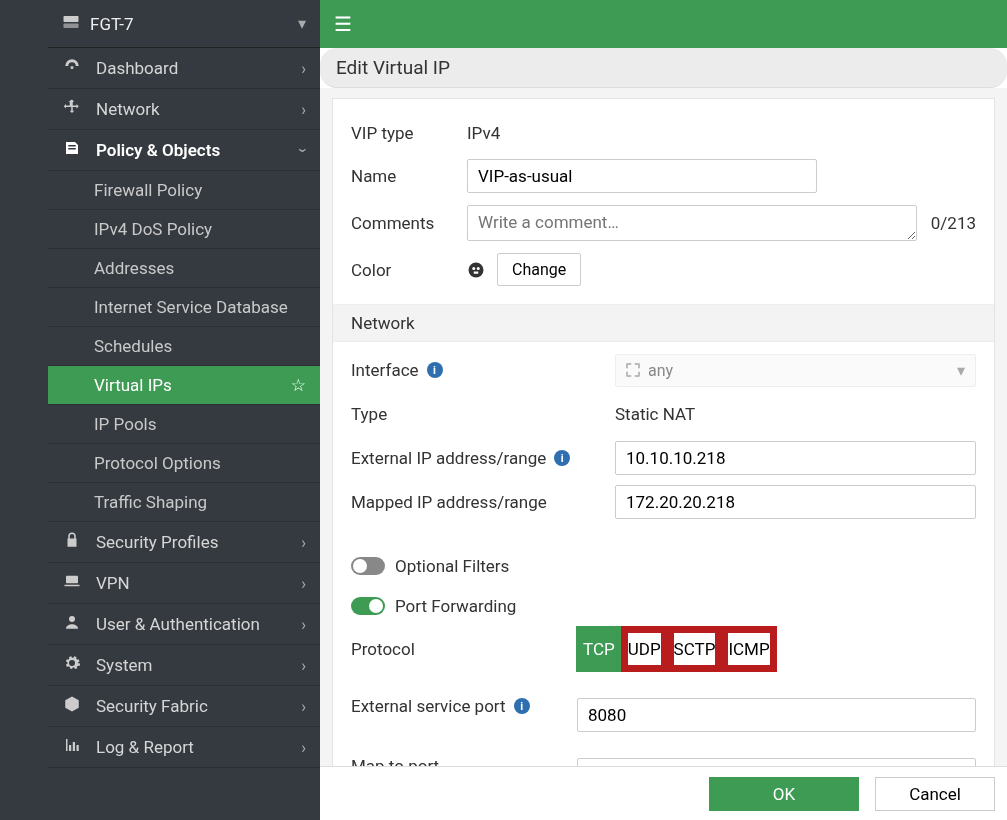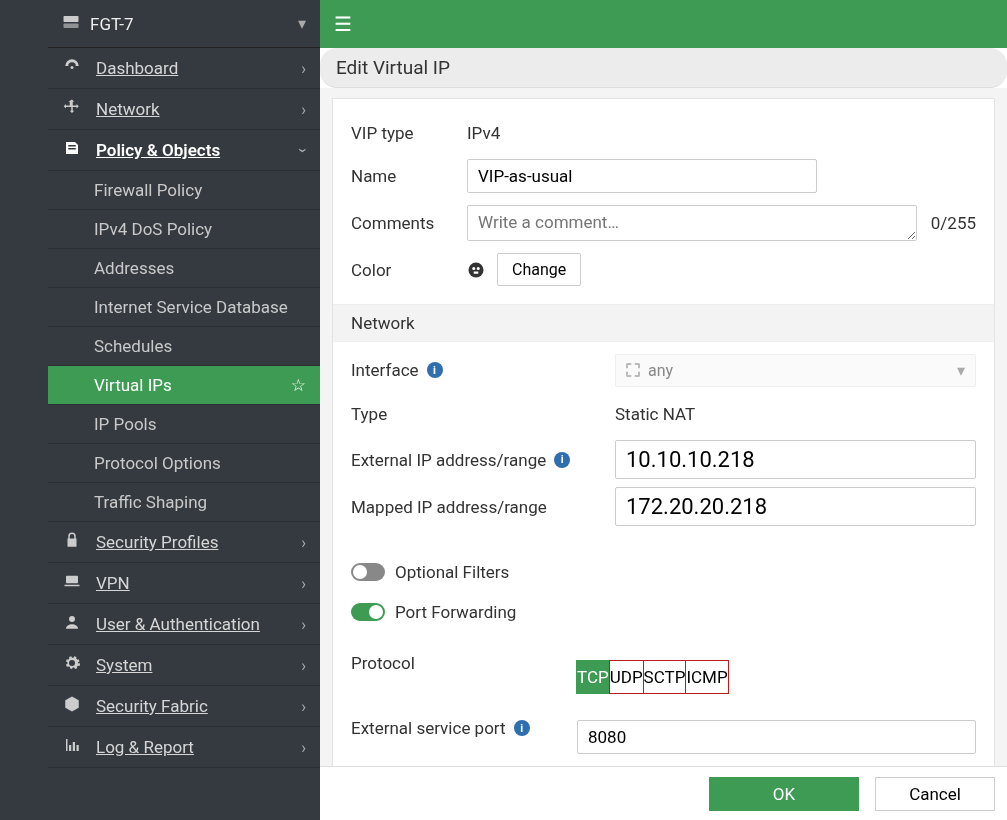--- a/index.html
+++ b/index.html
@@ -2,21 +2,21 @@
 <html><head>
 <meta charset="utf-8">
 <style>
 * { box-sizing: border-box; margin: 0; padding: 0; font-family: -apple-system, BlinkMacSystemFont, "Segoe UI", Roboto, "Helvetica Neue", Arial, sans-serif; }
 body { width: 1007px; height: 820px; overflow: hidden; display: flex; }
 .sidebar { width: 320px; background: #353a40; color: #ccc; display: flex; flex-direction: column; padding-left: 48px; }
 .sidebar-header { height: 48px; display: flex; align-items: center; padding: 0 14px; border-bottom: 1px solid #222; justify-content: space-between; }
 .sidebar-header .logo { display: flex; align-items: center; gap: 10px; font-size: 17px; color: #eee;}
 .sidebar-header .caret { color: #aaa; }
 .nav-item { display: flex; align-items: center; gap: 14px; padding: 9px 14px; cursor: pointer; font-size: 17px; color: #d6d6d6; border-bottom: 1px solid #2b2f33; justify-content: space-between; }
-.nav-item .left { display: flex; align-items: center; gap: 14px; text-decoration: underline; }
+.nav-item .left { display: flex; align-items: center; gap: 14px; }
 .nav-item .icon-slot { width: 20px; text-align: center; }
 .nav-item.expanded { color: #fff; font-weight: 600; }
 .nav-sub { display: flex; align-items: center; justify-content: space-between; padding: 9px 14px 9px 46px; font-size: 17px; color: #c9c9c9; cursor: pointer; border-bottom: 1px solid #2b2f33; }
 .nav-sub.active { background: #3d9b54; color: #fff; }
 .main { flex: 1; display: flex; flex-direction: column; background: #fff; }
 .topbar { height: 48px; background: #3d9b54; display: flex; align-items: center; padding: 0 14px; }
 .topbar .burger { color: #fff; font-size: 20px; cursor: pointer;}
 .page-title { background: #ececec; border-bottom: 1px solid #ddd; padding: 8px 16px; font-size: 19px; color: #333; border-radius: 17px; }
 .content { flex: 1; background: #f4f4f4; padding: 10px 0 0 0; overflow: auto; }
 .panel { background: #fff; margin: 0 12px 16px 12px; border: 1px solid #e3e3e3; }
@@ -29,30 +29,30 @@
 textarea.text { flex: 1; height: 36px; resize: both; min-height: 36px;}
 .counter { font-size: 17px; color: #333; margin-left: 6px; }
 .btn { border: 1px solid #ccc; background: #fff; padding: 6px 14px; font-size: 16px; cursor: pointer; border-radius: 2px;}
 .section-title { background: #f3f3f3; padding: 8px 18px; font-size: 17px; color: #333; border-top: 1px solid #eee; border-bottom: 1px solid #eee; }
 .section-title.with-toggle { display: flex; align-items: center; gap: 10px; background: #fff; border: none; padding: 10px 18px;}
 .info-icon { display: inline-flex; width: 16px; height: 16px; background: #2f6fb0; color: #fff; border-radius: 50%; font-size: 11px; font-weight: bold; align-items: center; justify-content: center; margin-left: 4px;}
 .net-grid { padding: 10px 18px 18px 18px; }
 .net-row { display: flex; align-items: center; margin-bottom: 8px; min-height: 36px; }
 .net-label { width: 264px; font-size: 17px; color: #333; display: flex; align-items: center; gap: 4px;}
 .net-input { flex: 1; }
-.net-input input { width: 100%; font-size: 22px; padding: 6px 10px; border: 1px solid #ccc; border-radius: 2px;}
+.net-input input { width: 100%; font-size: 17px; padding: 6px 10px; border: 1px solid #ccc; border-radius: 2px;}
 .select-any { flex: 1; border: 1px solid #eee; border-radius: 2px; background: #fafafa; padding: 6px 10px; display: flex; align-items: center; gap: 8px; color: #888;}
 .select-any .sq { width: 14px; height: 14px; border: 2px dashed #bbb; border-radius: 2px;}
 .select-any .caret-d { margin-left: auto; color: #aaa;}
 .toggle { width: 34px; height: 18px; border-radius: 10px; position: relative; cursor: pointer;}
 .toggle .knob { width: 14px; height: 14px; background: #fff; border-radius: 50%; position: absolute; top: 2px; }
 .toggle.off { background: #888;} .toggle.off .knob { left: 2px; }
 .toggle.on { background: #3d9b54;} .toggle.on .knob { right: 2px; }
 .proto-group { display: flex; }
-.proto-btn { border: 1px solid #b91c1c; padding: 6px 0; font-size: 17px; background: #fff; cursor: pointer; margin-left: -1px; margin-top: 28px;}
+.proto-btn { border: 7px solid #b91c1c; padding: 6px 0; font-size: 17px; background: #fff; cursor: pointer; margin-left: -1px;}
 .proto-btn.active { background: #3d9b54; color: #fff; border-color: #3d9b54;}
 .pf-grid { padding: 0 18px 20px 18px; }
 .pf-row { display: flex; align-items: center; margin-bottom: 8px; }
 .pf-label { width: 226px; font-size: 17px; color: #333; display: flex; align-items: center; gap: 4px;}
 .pf-input { flex: 1; margin-top: 18px; }
 .pf-input input { width: 100%; font-size: 17px; padding: 6px 10px; border: 1px solid #ccc; border-radius: 2px;}
 .footer { height: 54px; background: #fff; border-top: 1px solid #ddd; display: flex; align-items: center; justify-content: flex-end; gap: 16px; padding: 0 12px;}
 .footer .ok { width: 150px; height: 34px; background: #3d9b54; color: #fff; border: none; font-size: 17px; cursor: pointer;}
 .footer .cancel { min-width: 120px; height: 34px; background: #fff; border: 1px solid #ccc; font-size: 17px; cursor: pointer; padding: 0 24px;}
 .color-swatch { width: 18px; height: 18px; display: inline-flex; align-items: center; justify-content: center;}
@@ -210,21 +210,21 @@
         <div class="form-value">IPv4</div>
       </div>
       <div class="form-row">
         <div class="form-label">Name</div>
         <input class="text" value="VIP-as-usual" style="">
       </div>
       <div class="form-row">
         <div class="form-label">Comments</div>
         <div class="form-value-wide">
           <textarea class="text" placeholder="Write a comment…" style=""></textarea>
-          <span class="counter">0/255</span>
+          <span class="counter">0/213</span>
         </div>
       </div>
       <div class="form-row" style="padding-bottom:18px">
         <div class="form-label">Color</div>
         <span class="color-swatch">
           <svg width="18" height="18" viewBox="0 0 24 24">
               <circle cx="12" cy="12" r="10" fill="#333"></circle>
               <circle cx="9" cy="10" r="2" fill="#fff"></circle>
               <circle cx="15" cy="10" r="2" fill="#fff"></circle>
               <rect x="9" y="14" width="6" height="3" fill="#fff"></rect>

